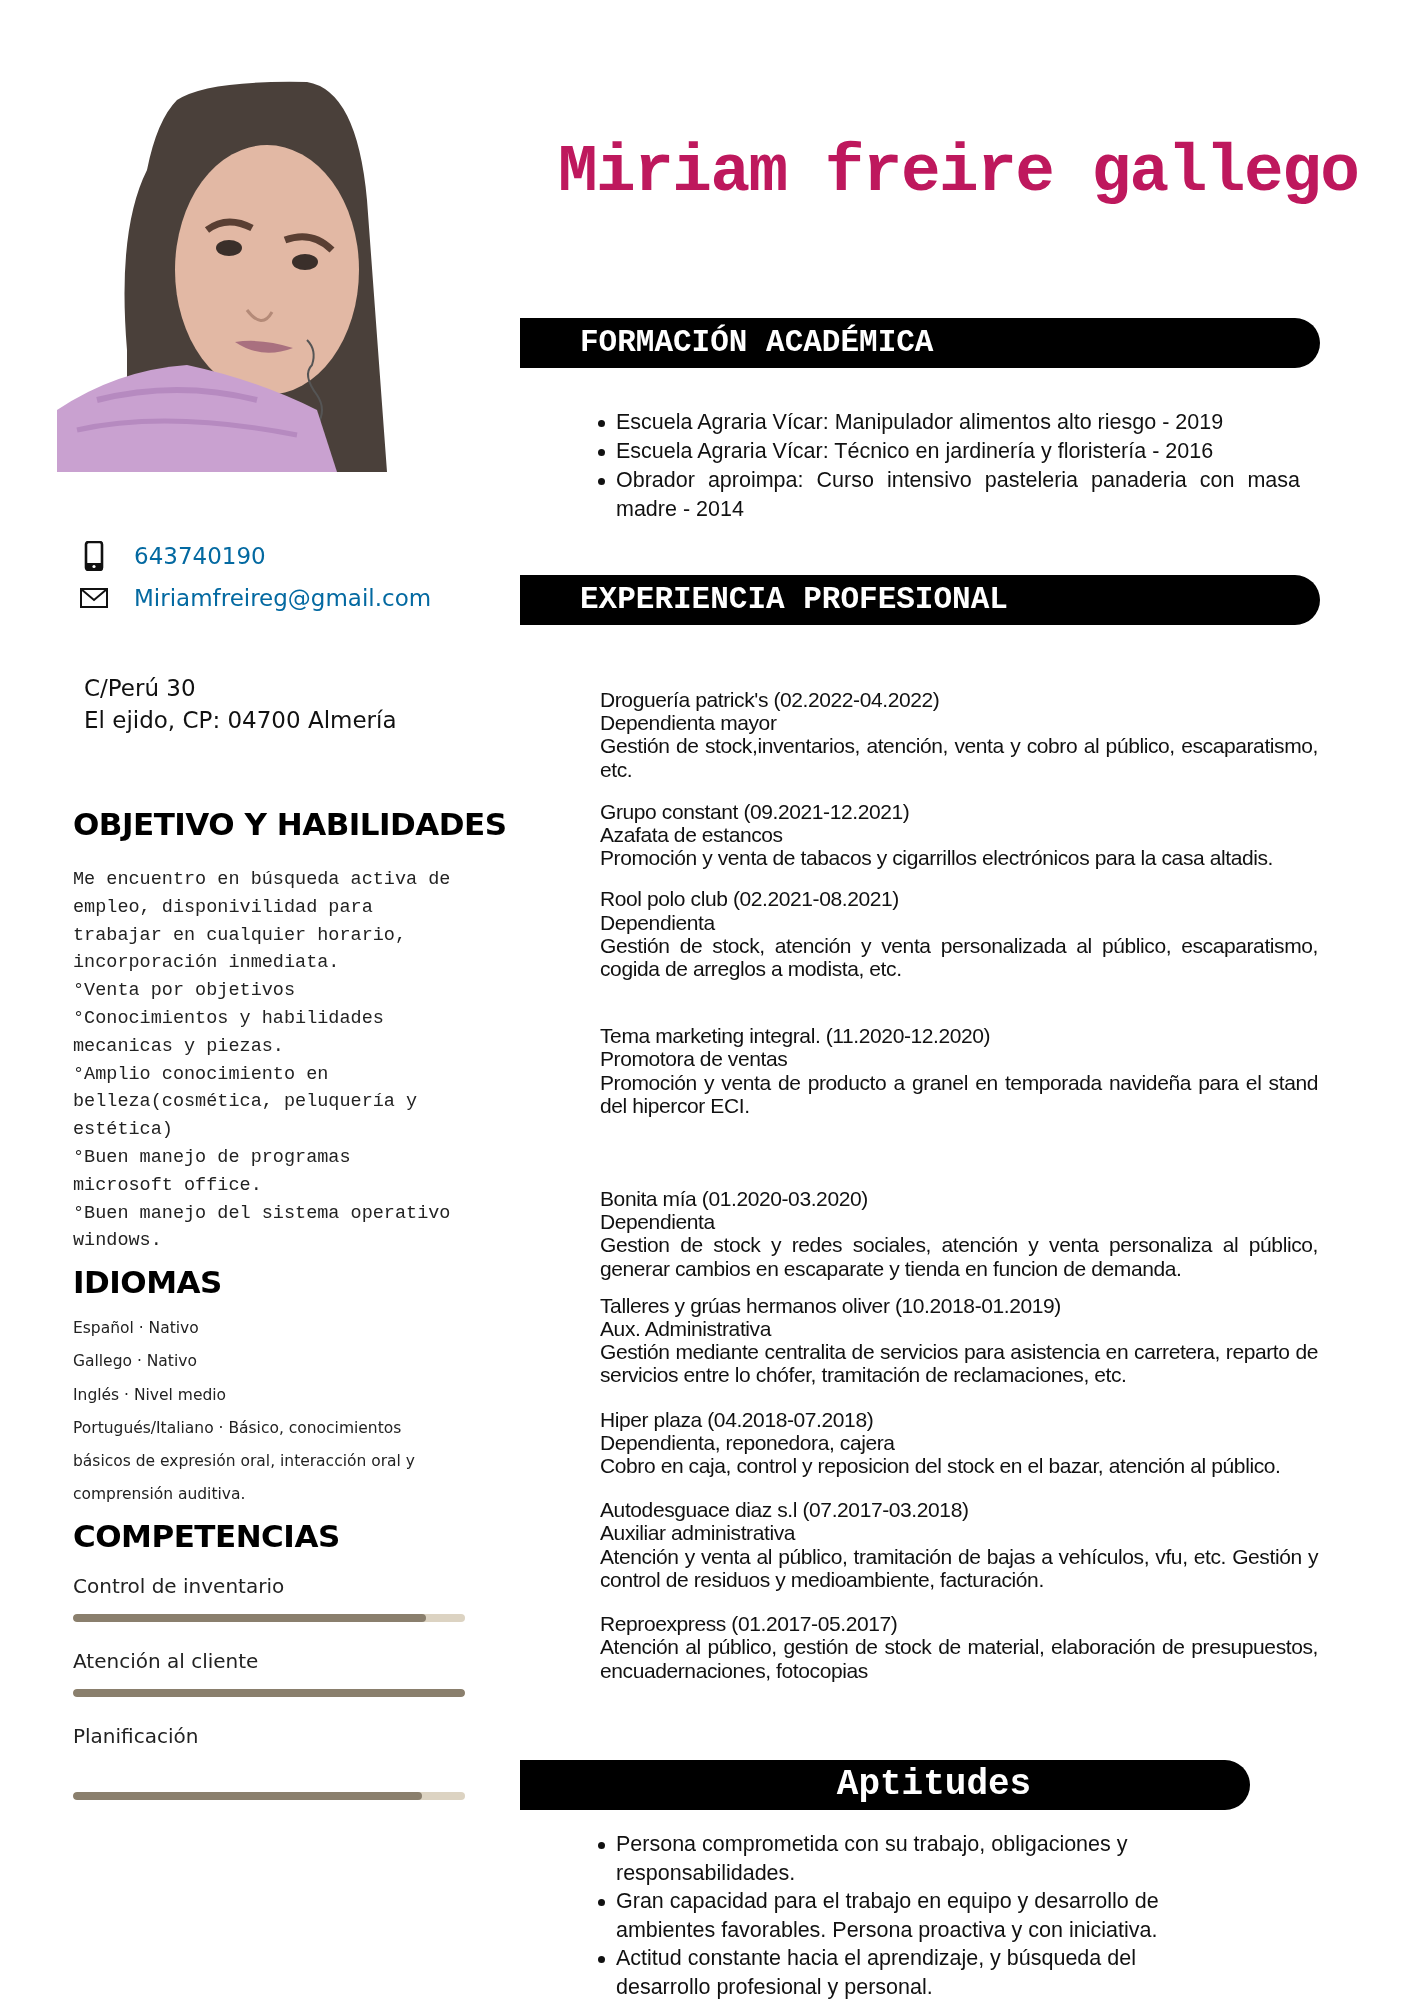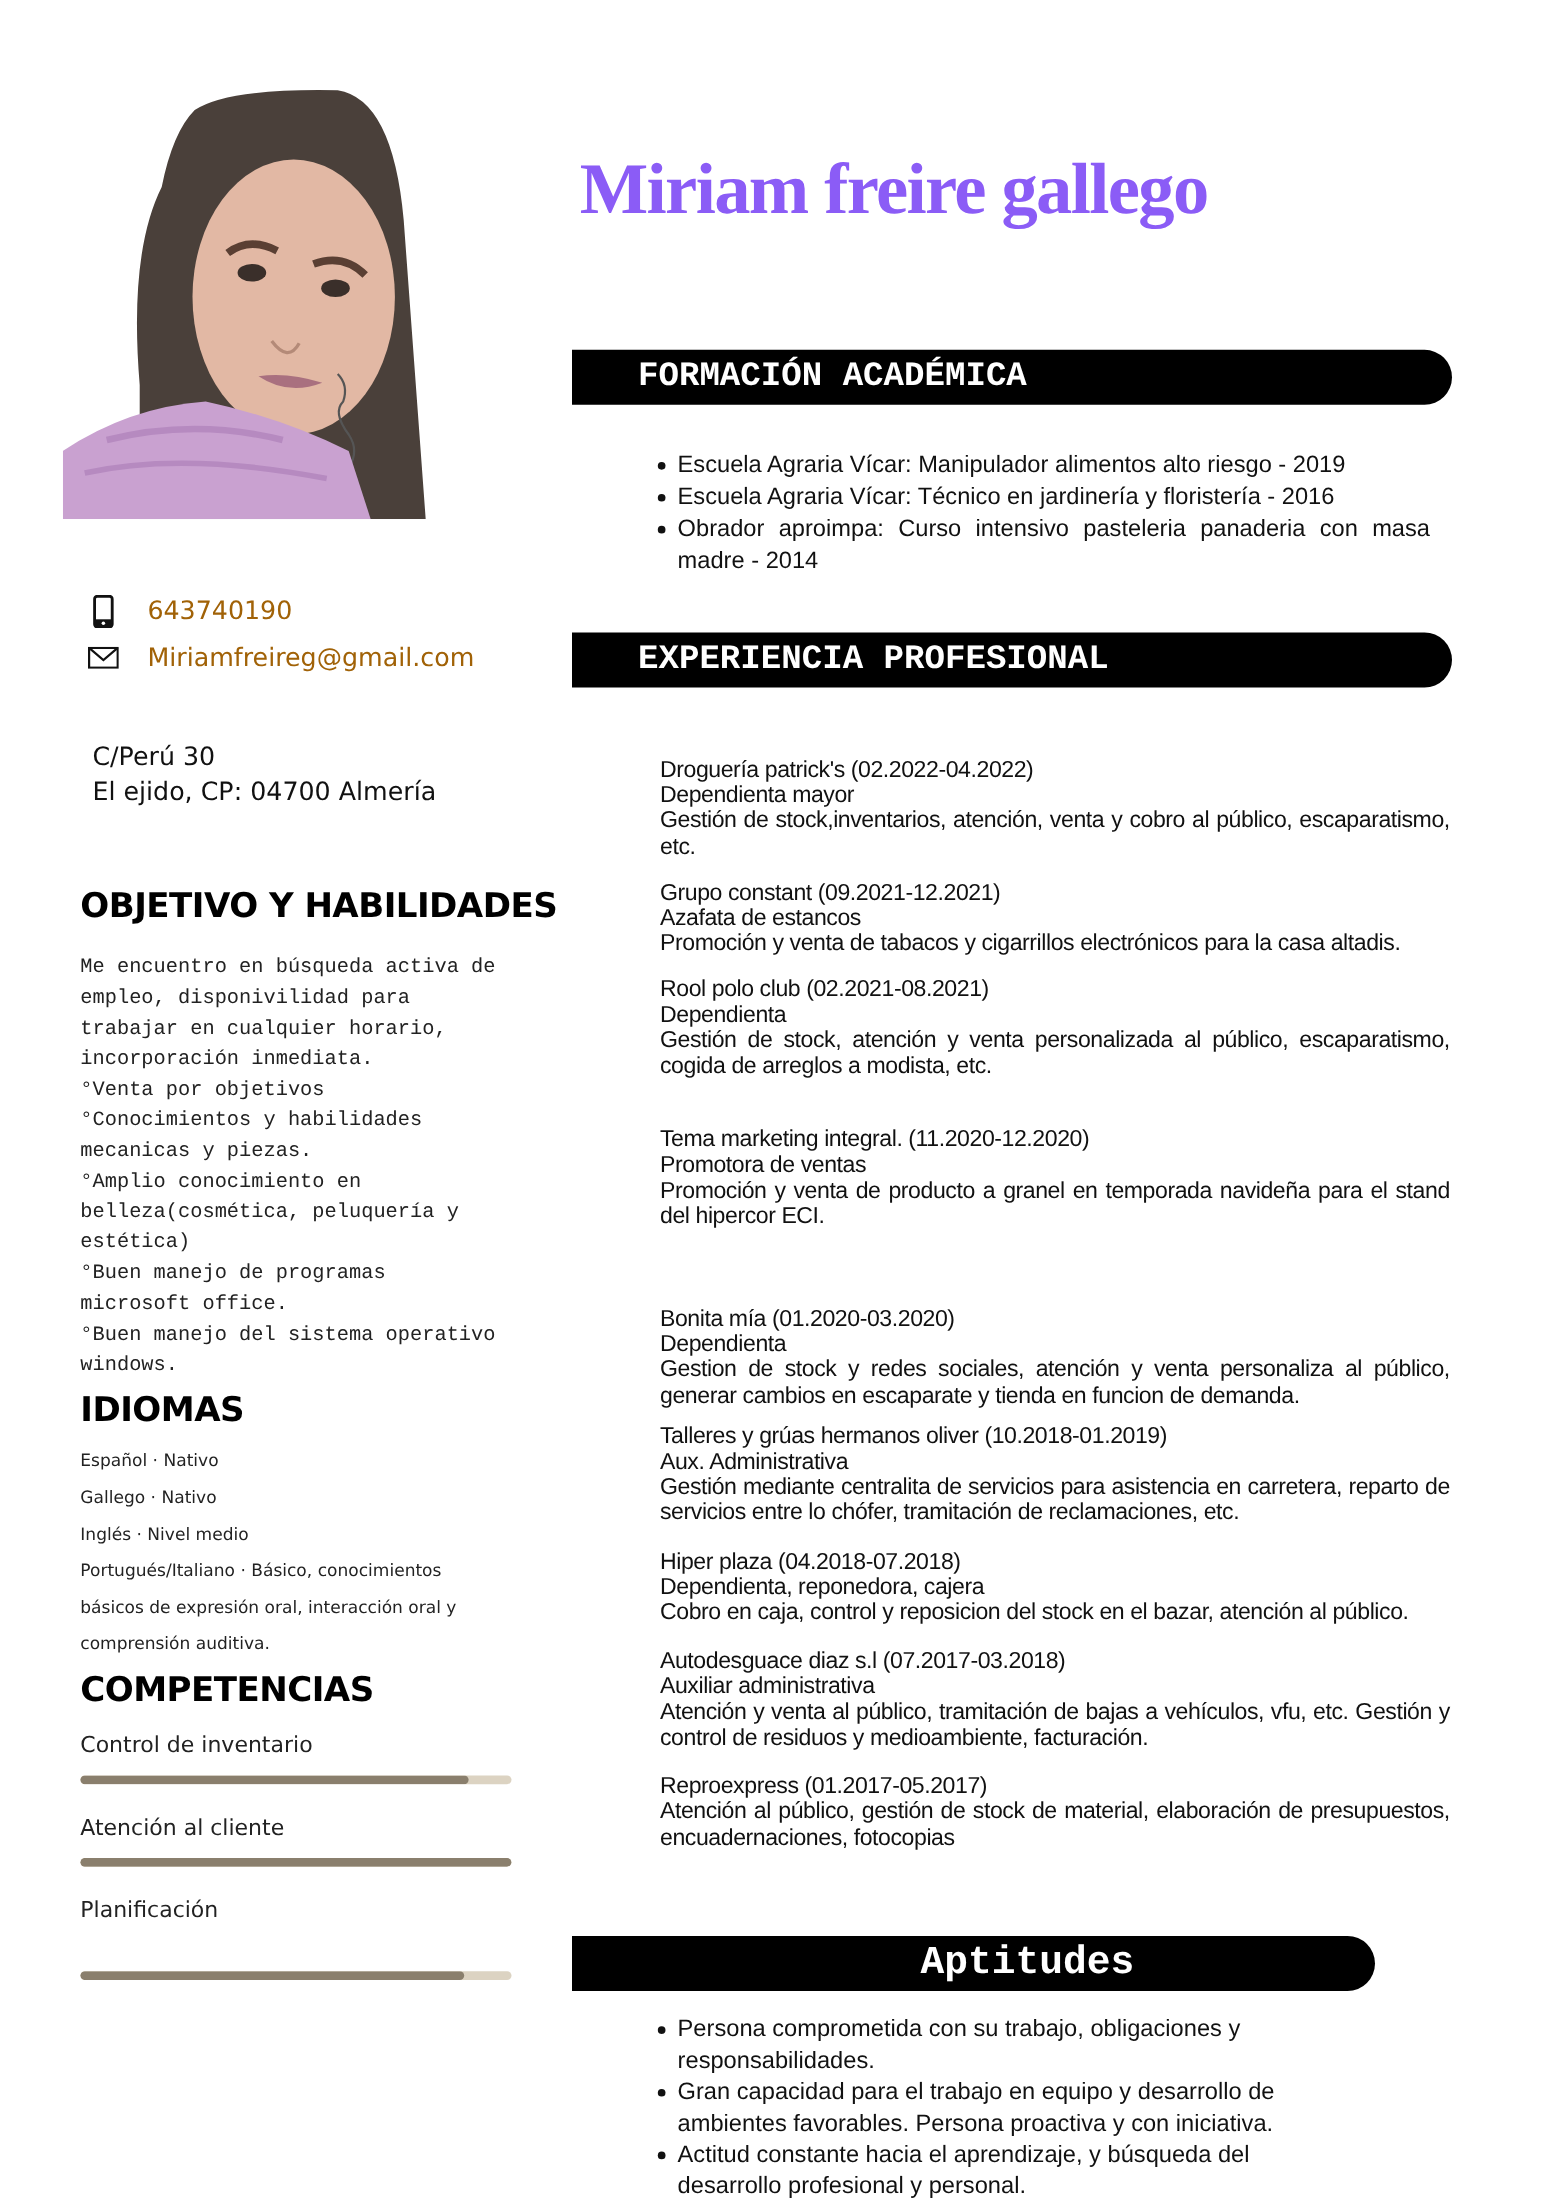--- a/index.html
+++ b/index.html
@@ -8,23 +8,23 @@
 
   
   .photo {
     position: absolute; left: 57px; top: 80px; width: 350px; height: 392px;
     background: #fff; overflow: hidden;
   }
   .photo svg { width: 100%; height: 100%; display: block; }
 
   
   .name {
-    position: absolute; left: 527px; top: 135px;
-    font-family: Liberation Serif, serif; font-weight: 700; font-size: 66px;
-    letter-spacing: -1.5px; white-space: nowrap; color: #8b5cf6;
+    position: absolute; left: 558px; top: 135px;
+    font-family: Liberation Mono, monospace; font-weight: 700; font-size: 66px;
+    letter-spacing: -1.5px; white-space: nowrap; color: #be185d;
   }
 
   
   .banner {
     position: absolute; left: 520px; height: 50px; background: #000;
     border-radius: 0 26px 26px 0; color: #fff;
     font-family: Liberation Mono, monospace; font-weight: 700;
     font-size: 31px; line-height: 50px; padding-left: 60px; white-space: nowrap;
   }
   .banner.edu { top: 318px; width: 800px; }
@@ -41,21 +41,21 @@
     content: ""; position: absolute; left: 2px; top: 12px; width: 7px; height: 7px;
     border-radius: 50%; background: #111;
   }
   .edu-list { left: 596px; top: 408px; width: 704px; }
   .apt-list { left: 596px; top: 1830px; width: 640px; line-height: 28.5px; }
 
   
   .contact { position: absolute; left: 78px; top: 535px; }
   .contact-row { display: flex; align-items: center; height: 42px; }
   .contact-row .icon { width: 32px; height: 32px; display: flex; align-items: center; justify-content: center; margin-right: 24px; }
-  .contact-row .txt { font-family: "DejaVu Sans", sans-serif; font-size: 23px; color: #a16207; }
+  .contact-row .txt { font-family: "DejaVu Sans", sans-serif; font-size: 23px; color: #0369a1; }
 
   .address {
     position: absolute; left: 84px; top: 672px;
     font-family: "DejaVu Sans", sans-serif; font-size: 23px; line-height: 32px; color: #111;
   }
 
   
   .lhead {
     position: absolute; left: 73px;
     font-family: "DejaVu Sans", sans-serif; font-weight: 700; font-size: 31px;

